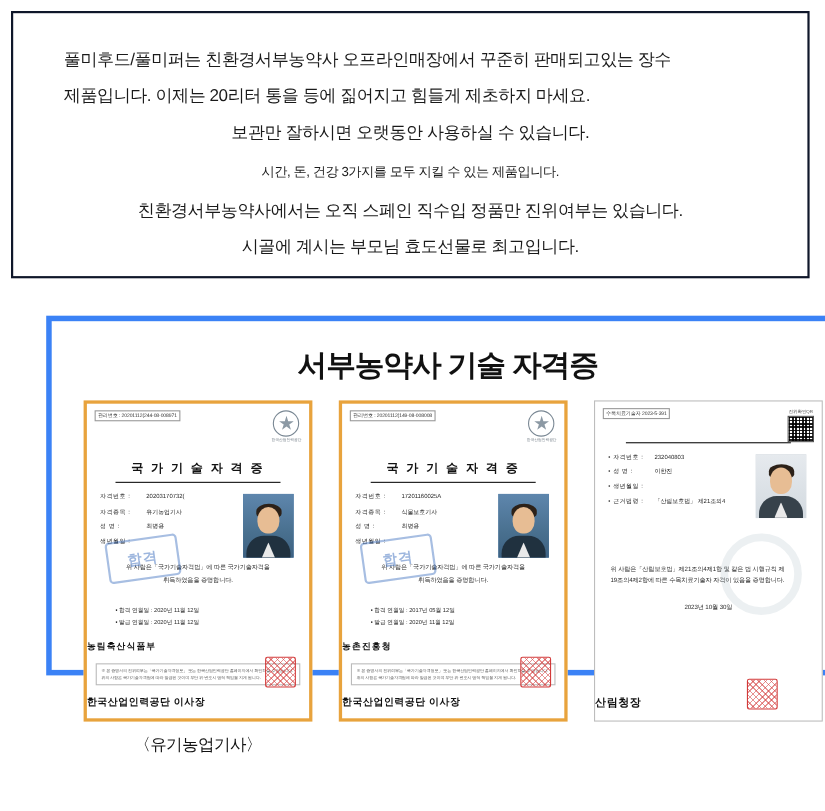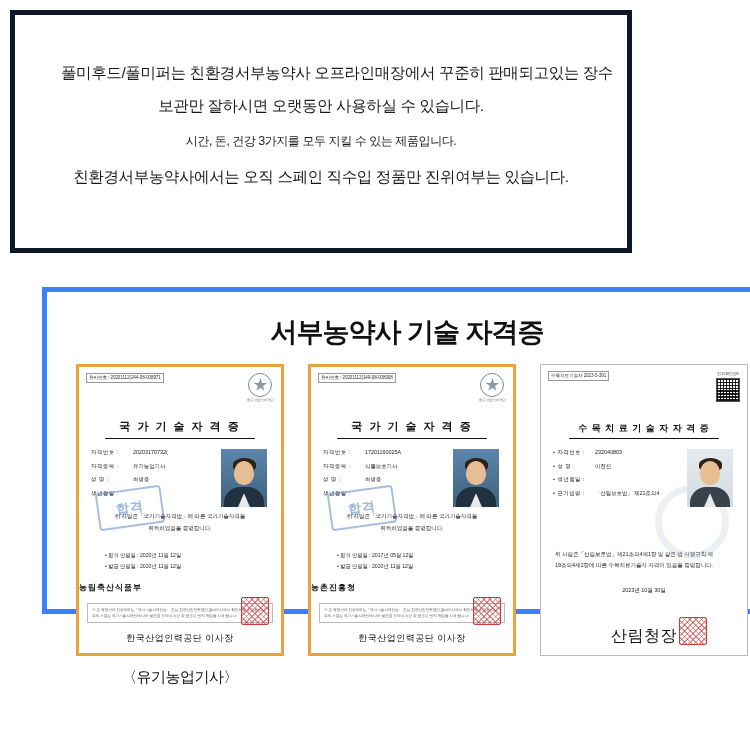--- a/index.html
+++ b/index.html
@@ -19,26 +19,26 @@
     position: relative;
     width: 750px;
     height: 737px;
   }
 
   
   .intro-panel {
     position: absolute;
     left: 10px;
     top: 10px;
-    width: 622px;
+    width: 726px;
     height: 243px;
     box-sizing: border-box;
-    border: 5px solid #0f172a;
+    border: 2px solid #0f172a;
     background: #ffffff;
-    padding: 41px 40px 0 40px;
+    padding: 26px 40px 0 40px;
   }
   .intro-line {
     font-size: 15.5px;
     line-height: 33px;
     color: #1a1a1a;
     letter-spacing: -0.4px;
     white-space: nowrap;
   }
   .intro-line.l1 { text-align: left; padding-left: 6px; }
   .intro-line.l2 { text-align: left; padding-left: 6px; }
@@ -284,28 +284,27 @@
     color: #555;
     letter-spacing: -0.1px;
   }
   .fineprint .fp-first::before { content: "※ "; }
 
   .authority {
     position: absolute;
     left: 0;
     bottom: 8px;
     width: 100%;
-    text-align: center;
-    font-weight: normal;
+    font-weight: bold;
     font-size: 9px;
     letter-spacing: 0.5px;
     color: #111;
   }
   .authority.plain {
-    font-size: 16px;
+    font-size: 10px;
   }
 
   .red-seal {
     position: absolute;
     width: 26px;
     height: 26px;
     border: 1.6px solid #cf2a2a;
     border-radius: 2px;
     background:
       repeating-linear-gradient(45deg, rgba(207,42,42,.55) 0 1px, rgba(255,255,255,0) 1px 4px),
@@ -366,23 +365,25 @@
   .emblem-wrap { display: flex; flex-direction: column; align-items: center; }
   .emblem-label { font-size: 3.4px; color: #6a757f; margin-top: 1px; white-space: nowrap; }
 </style>
 </head>
 <body>
 
 <div class="page">
 
   <div class="intro-panel">
     <div class="intro-line l1">풀미후드/풀미퍼는 친환경서부농약사 오프라인매장에서 꾸준히 판매되고있는 장수</div>
+    <div class="intro-line l2">제품입니다. 이제는 20리터 통을 등에 짊어지고 힘들게 제초하지 마세요.</div>
     <div class="intro-line l3">보관만 잘하시면 오랫동안 사용하실 수 있습니다.</div>
     <div class="intro-line l4">시간, 돈, 건강 3가지를 모두 지킬 수 있는 제품입니다.</div>
     <div class="intro-line l5">친환경서부농약사에서는 오직 스페인 직수입 정품만 진위여부는 있습니다.</div>
+    <div class="intro-line l6">시골에 계시는 부모님 효도선물로 최고입니다.</div>
   </div>
 
   <div class="cert-panel">
     <div class="cert-title">서부농약사 기술 자격증</div>
 
     <div class="cert-row">
 
       <div class="cert-col">
         <div class="cert-card gold">
           <div class="card-topbar">
@@ -523,21 +524,20 @@
       <div class="cert-col">
         <div class="cert-card plain">
           <div class="card-topbar">
             <div class="mgmt-no">수목치료기술자 2023-5-391</div>
             <div class="qr-wrap">
               <div class="qr-label">진위확인QR</div>
               <div class="qr-box"></div>
             </div>
           </div>
 
-          <div class="card-title small">수 목 치 료 기 술 자 자 격 증</div>
           <div class="title-rule"></div>
 
           <div class="watermark"></div>
 
           <div class="card-body">
             <div class="fields">
               <div class="field-row bullet">
                 <span class="field-label">자격번호 :</span>
                 <span class="field-value">232040803</span>
               </div>

